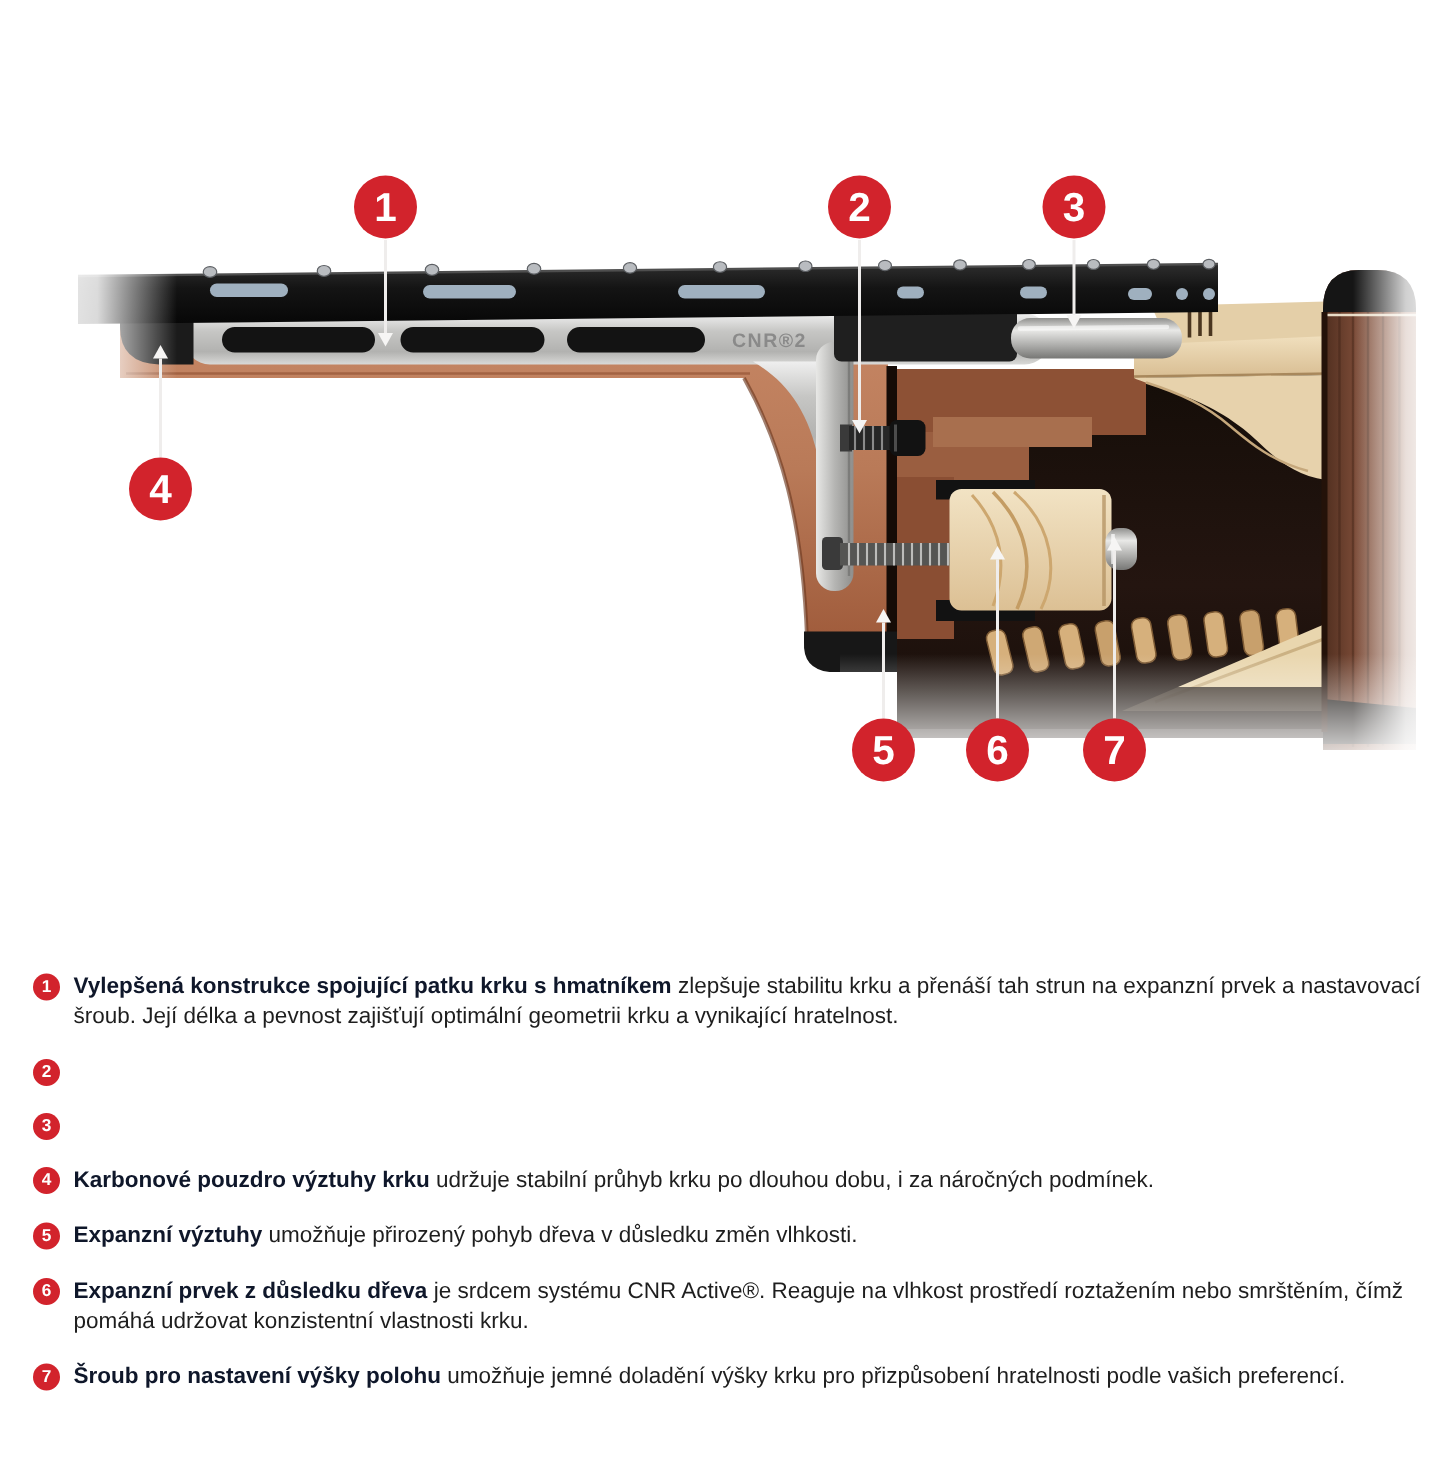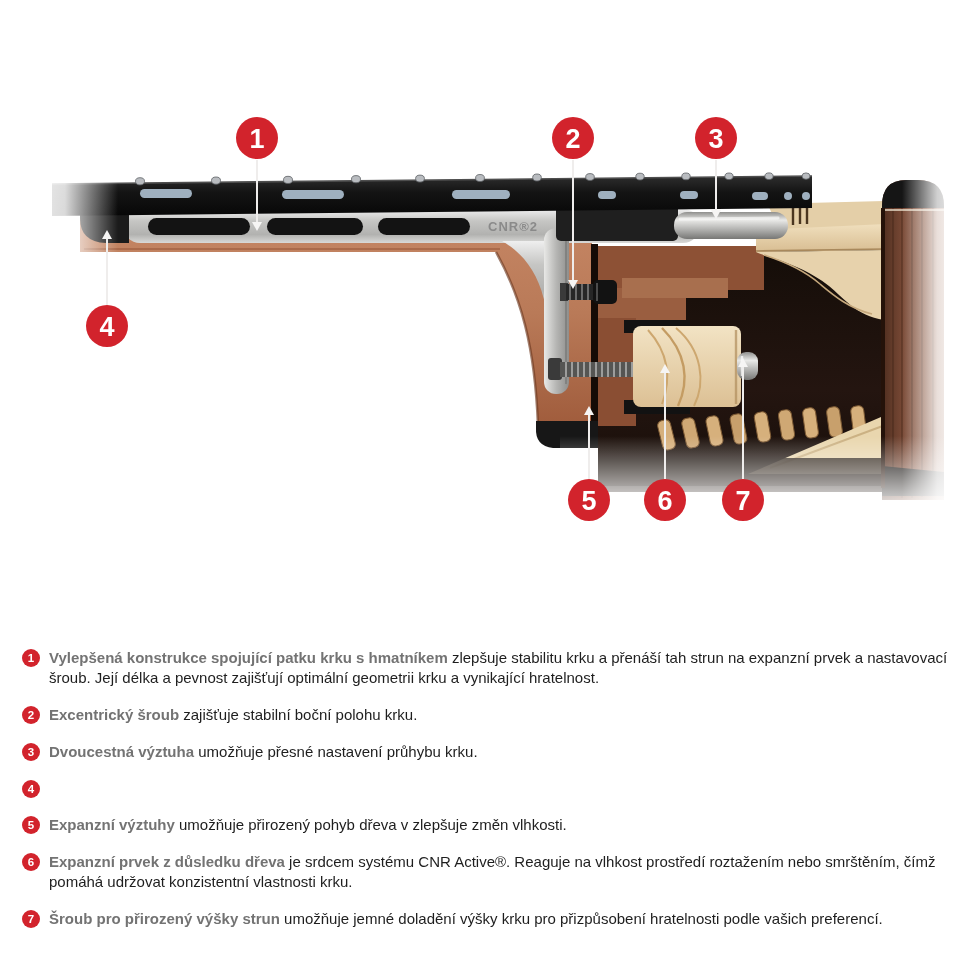--- a/index.html
+++ b/index.html
@@ -13,21 +13,21 @@
   .badge-num{fill:#ffffff;font-family:"Liberation Sans","DejaVu Sans",sans-serif;
              font-weight:bold;font-size:27px;text-anchor:middle;}
   .engraving{fill:#858585;opacity:.9;font-family:"Liberation Sans","DejaVu Sans",sans-serif;
              font-weight:bold;font-size:13px;letter-spacing:1px;text-anchor:middle;}
   .legend{position:absolute;top:648px;left:22px;right:18px;}
   .legend-item{display:flex;align-items:flex-start;margin-bottom:17px;}
   .legend-badge{flex:0 0 auto;width:18px;height:18px;border-radius:50%;background:#d2232c;
                 color:#fff;font-size:11.5px;font-weight:bold;line-height:18px;text-align:center;
                 margin-top:1px;margin-right:9px;}
   .legend-text{margin:0;font-size:15px;line-height:20px;color:#1e1e1e;}
-  .legend-text strong{color:#737373;}
+  .legend-text strong{color:#0f172a;}
 </style>
 </head>
 <body>
 
 <div class="stage">
 
   <div class="illustration-wrap">
   <svg width="966" height="620" viewBox="0 0 966 620">
     <defs>
       <linearGradient id="gMah" x1="0" y1="0" x2="0" y2="1">
@@ -310,50 +310,46 @@
   <div class="legend">
     <div class="legend-item">
       <span class="legend-badge">1</span>
       <p class="legend-text">
         <strong>Vylepšená konstrukce spojující patku krku s hmatníkem</strong>
         <span>zlepšuje stabilitu krku a přenáší tah strun na expanzní prvek a nastavovací šroub. Její délka a pevnost zajišťují optimální geometrii krku a vynikající hratelnost.</span>
       </p>
     </div>
     <div class="legend-item">
       <span class="legend-badge">2</span>
-      <p class="legend-text">
-        <strong>Excentrický šroub</strong>
-        <span>zajišťuje stabilní boční polohu krku.</span>
-      </p>
     </div>
     <div class="legend-item">
       <span class="legend-badge">3</span>
-      <p class="legend-text">
-        <strong>Dvoucestná výztuha</strong>
-        <span>umožňuje přesné nastavení průhybu krku.</span>
-      </p>
     </div>
     <div class="legend-item">
       <span class="legend-badge">4</span>
+      <p class="legend-text">
+        <strong>Karbonové pouzdro výztuhy krku</strong>
+        <span>udržuje stabilní průhyb krku po dlouhou dobu, i za náročných podmínek.</span>
+      </p>
     </div>
     <div class="legend-item">
       <span class="legend-badge">5</span>
       <p class="legend-text">
         <strong>Expanzní výztuhy</strong>
-        <span>umožňuje přirozený pohyb dřeva v zlepšuje změn vlhkosti.</span>
+        <span>umožňuje přirozený pohyb dřeva v důsledku změn vlhkosti.</span>
       </p>
     </div>
     <div class="legend-item">
       <span class="legend-badge">6</span>
       <p class="legend-text">
         <strong>Expanzní prvek z důsledku dřeva</strong>
         <span>je srdcem systému CNR Active®. Reaguje na vlhkost prostředí roztažením nebo smrštěním, čímž pomáhá udržovat konzistentní vlastnosti krku.</span>
       </p>
     </div>
     <div class="legend-item">
       <span class="legend-badge">7</span>
       <p class="legend-text">
-        <strong>Šroub pro přirozený výšky strun</strong>
+        <strong>Šroub pro nastavení výšky polohu</strong>
         <span>umožňuje jemné doladění výšky krku pro přizpůsobení hratelnosti podle vašich preferencí.</span>
       </p>
     </div>
   </div>
 </div>
 
 </body></html>

